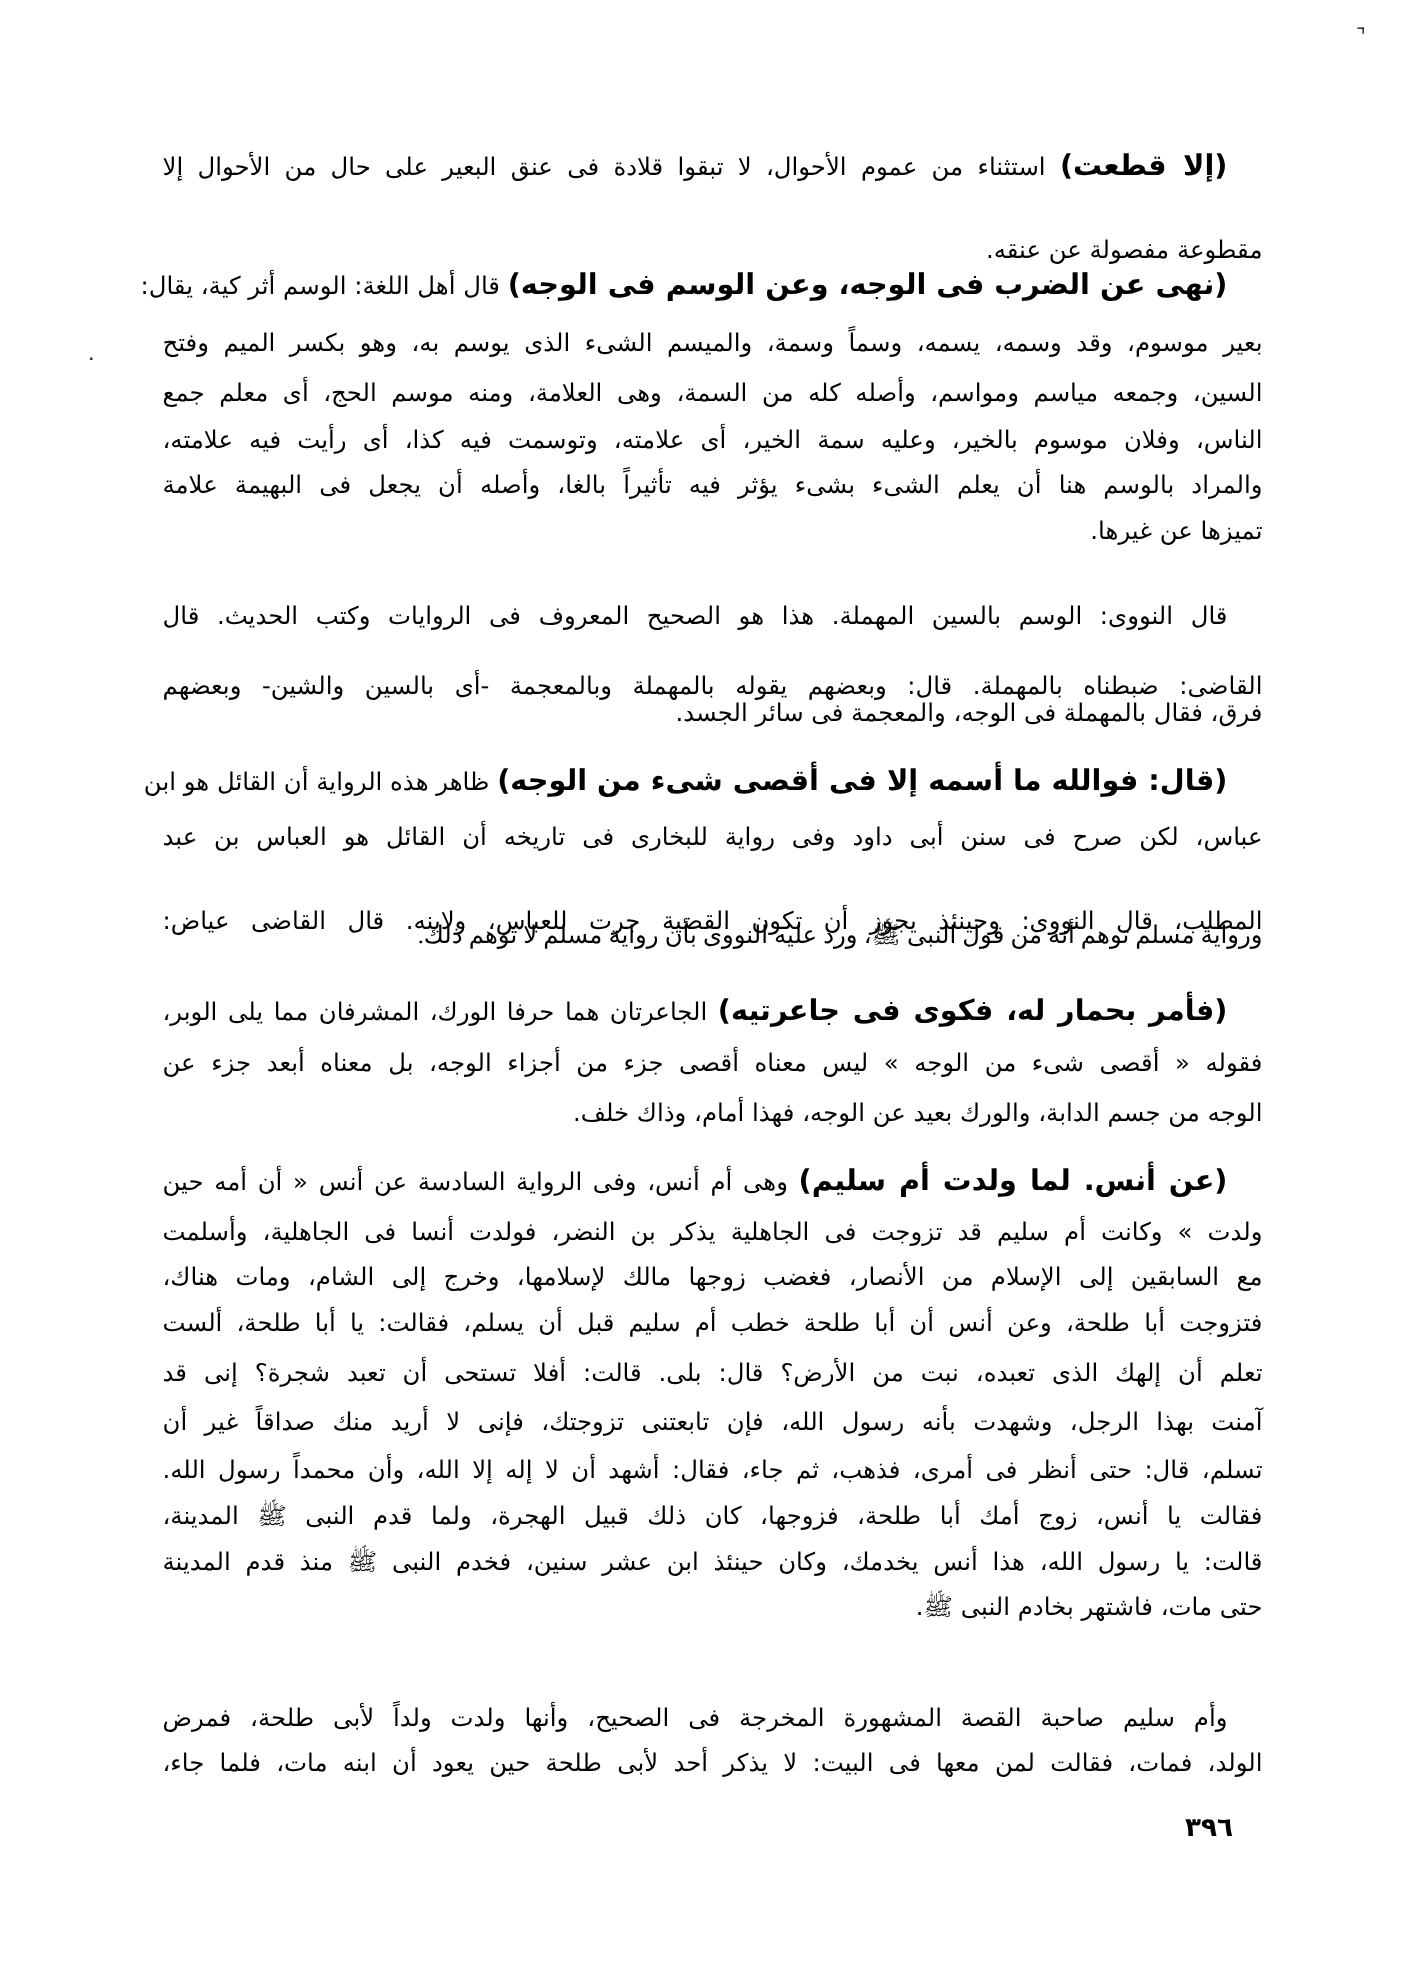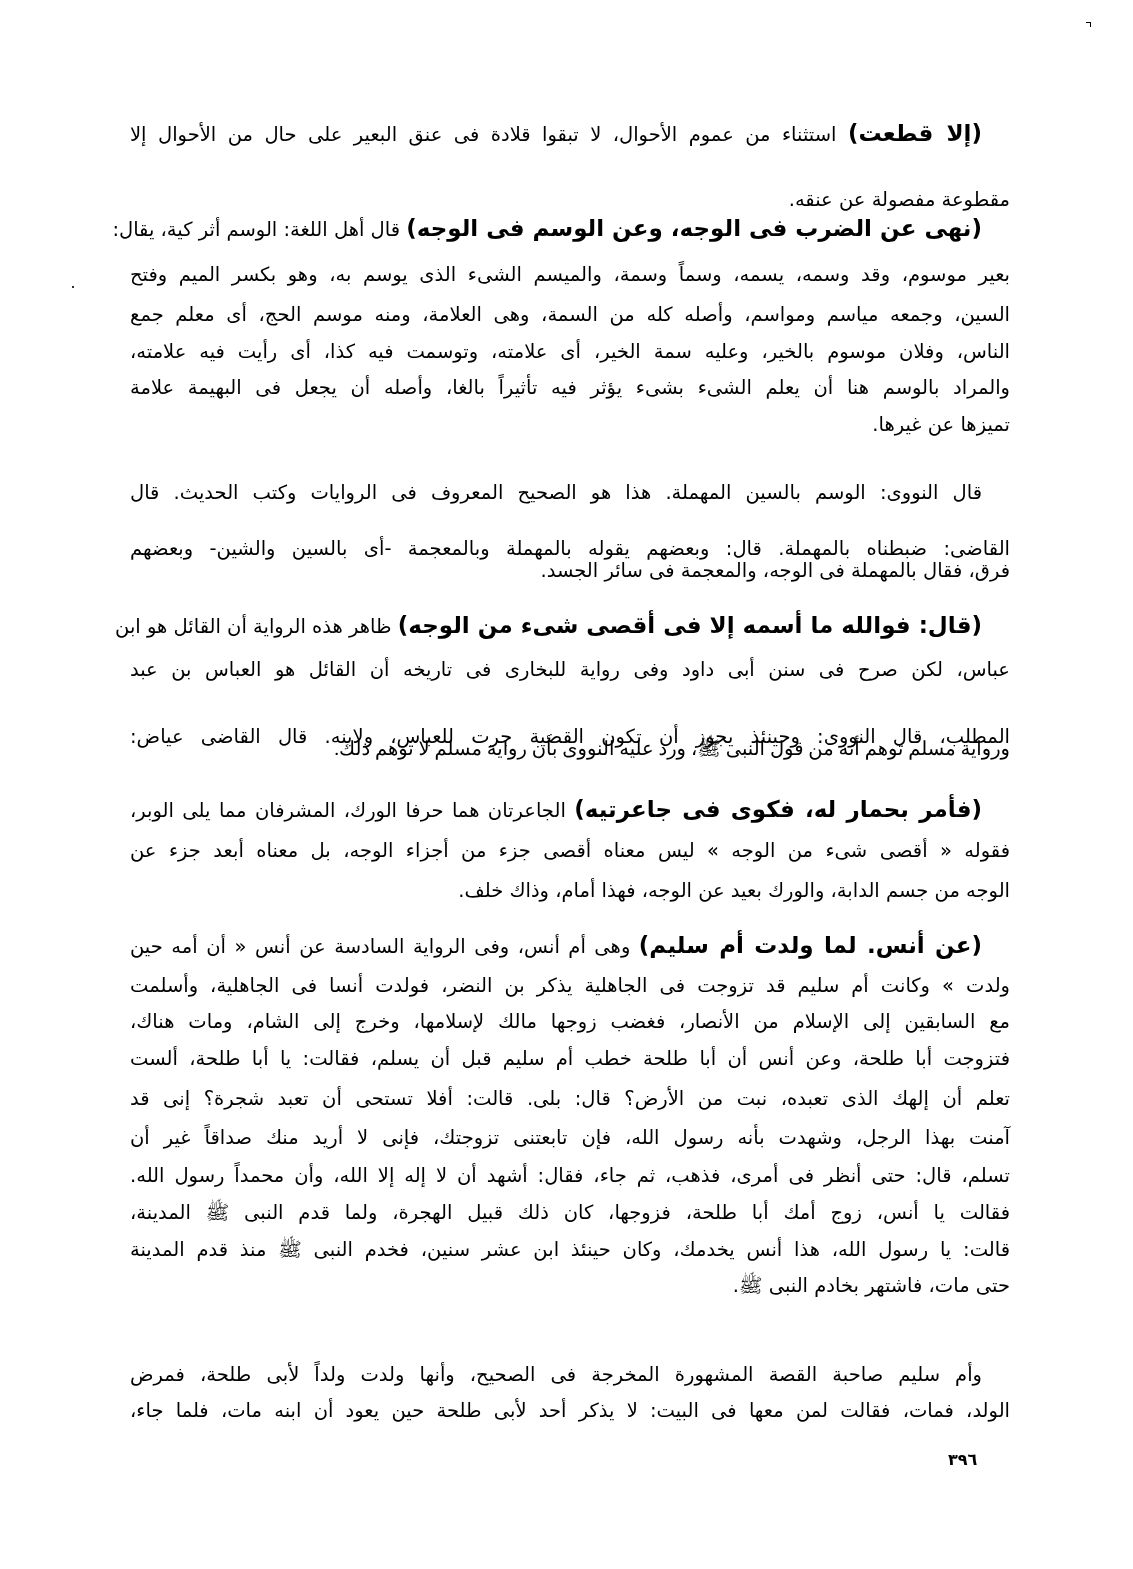--- a/index.html
+++ b/index.html
@@ -9,21 +9,21 @@
   .line {
     position: absolute; right: 0; width: 880px; direction: rtl; white-space: nowrap;
     font-family: "DejaVu Sans", sans-serif; font-size: 19.5px; line-height: 30px;
     text-align: justify; text-align-last: justify;
   }
   .line.last { text-align-last: right; }
   .line.indent { padding-right: 28px; box-sizing: border-box; }
   .head { font-weight: bold; font-size: 23px; }
   .page-number {
     position: absolute; left: 948px; top: 1450px; direction: rtl;
-    font-family: "DejaVu Sans", sans-serif; font-size: 16px; font-weight: bold; letter-spacing: 3px;
+    font-family: "DejaVu Sans", sans-serif; font-size: 21px; font-weight: bold; letter-spacing: 3px;
   }
   .mark-tr { position: absolute; left: 1086px; top: 22px; width: 4px; height: 4px; border-top: 1px solid #000; border-right: 1px solid #000; }
   .mark-left { position: absolute; left: 72px; top: 286px; width: 2px; height: 2px; background: #333; }
 </style>
 </head>
 <body>
 
 <div class="page">
   <span class="mark-tr"></span>
   <span class="mark-left"></span>

